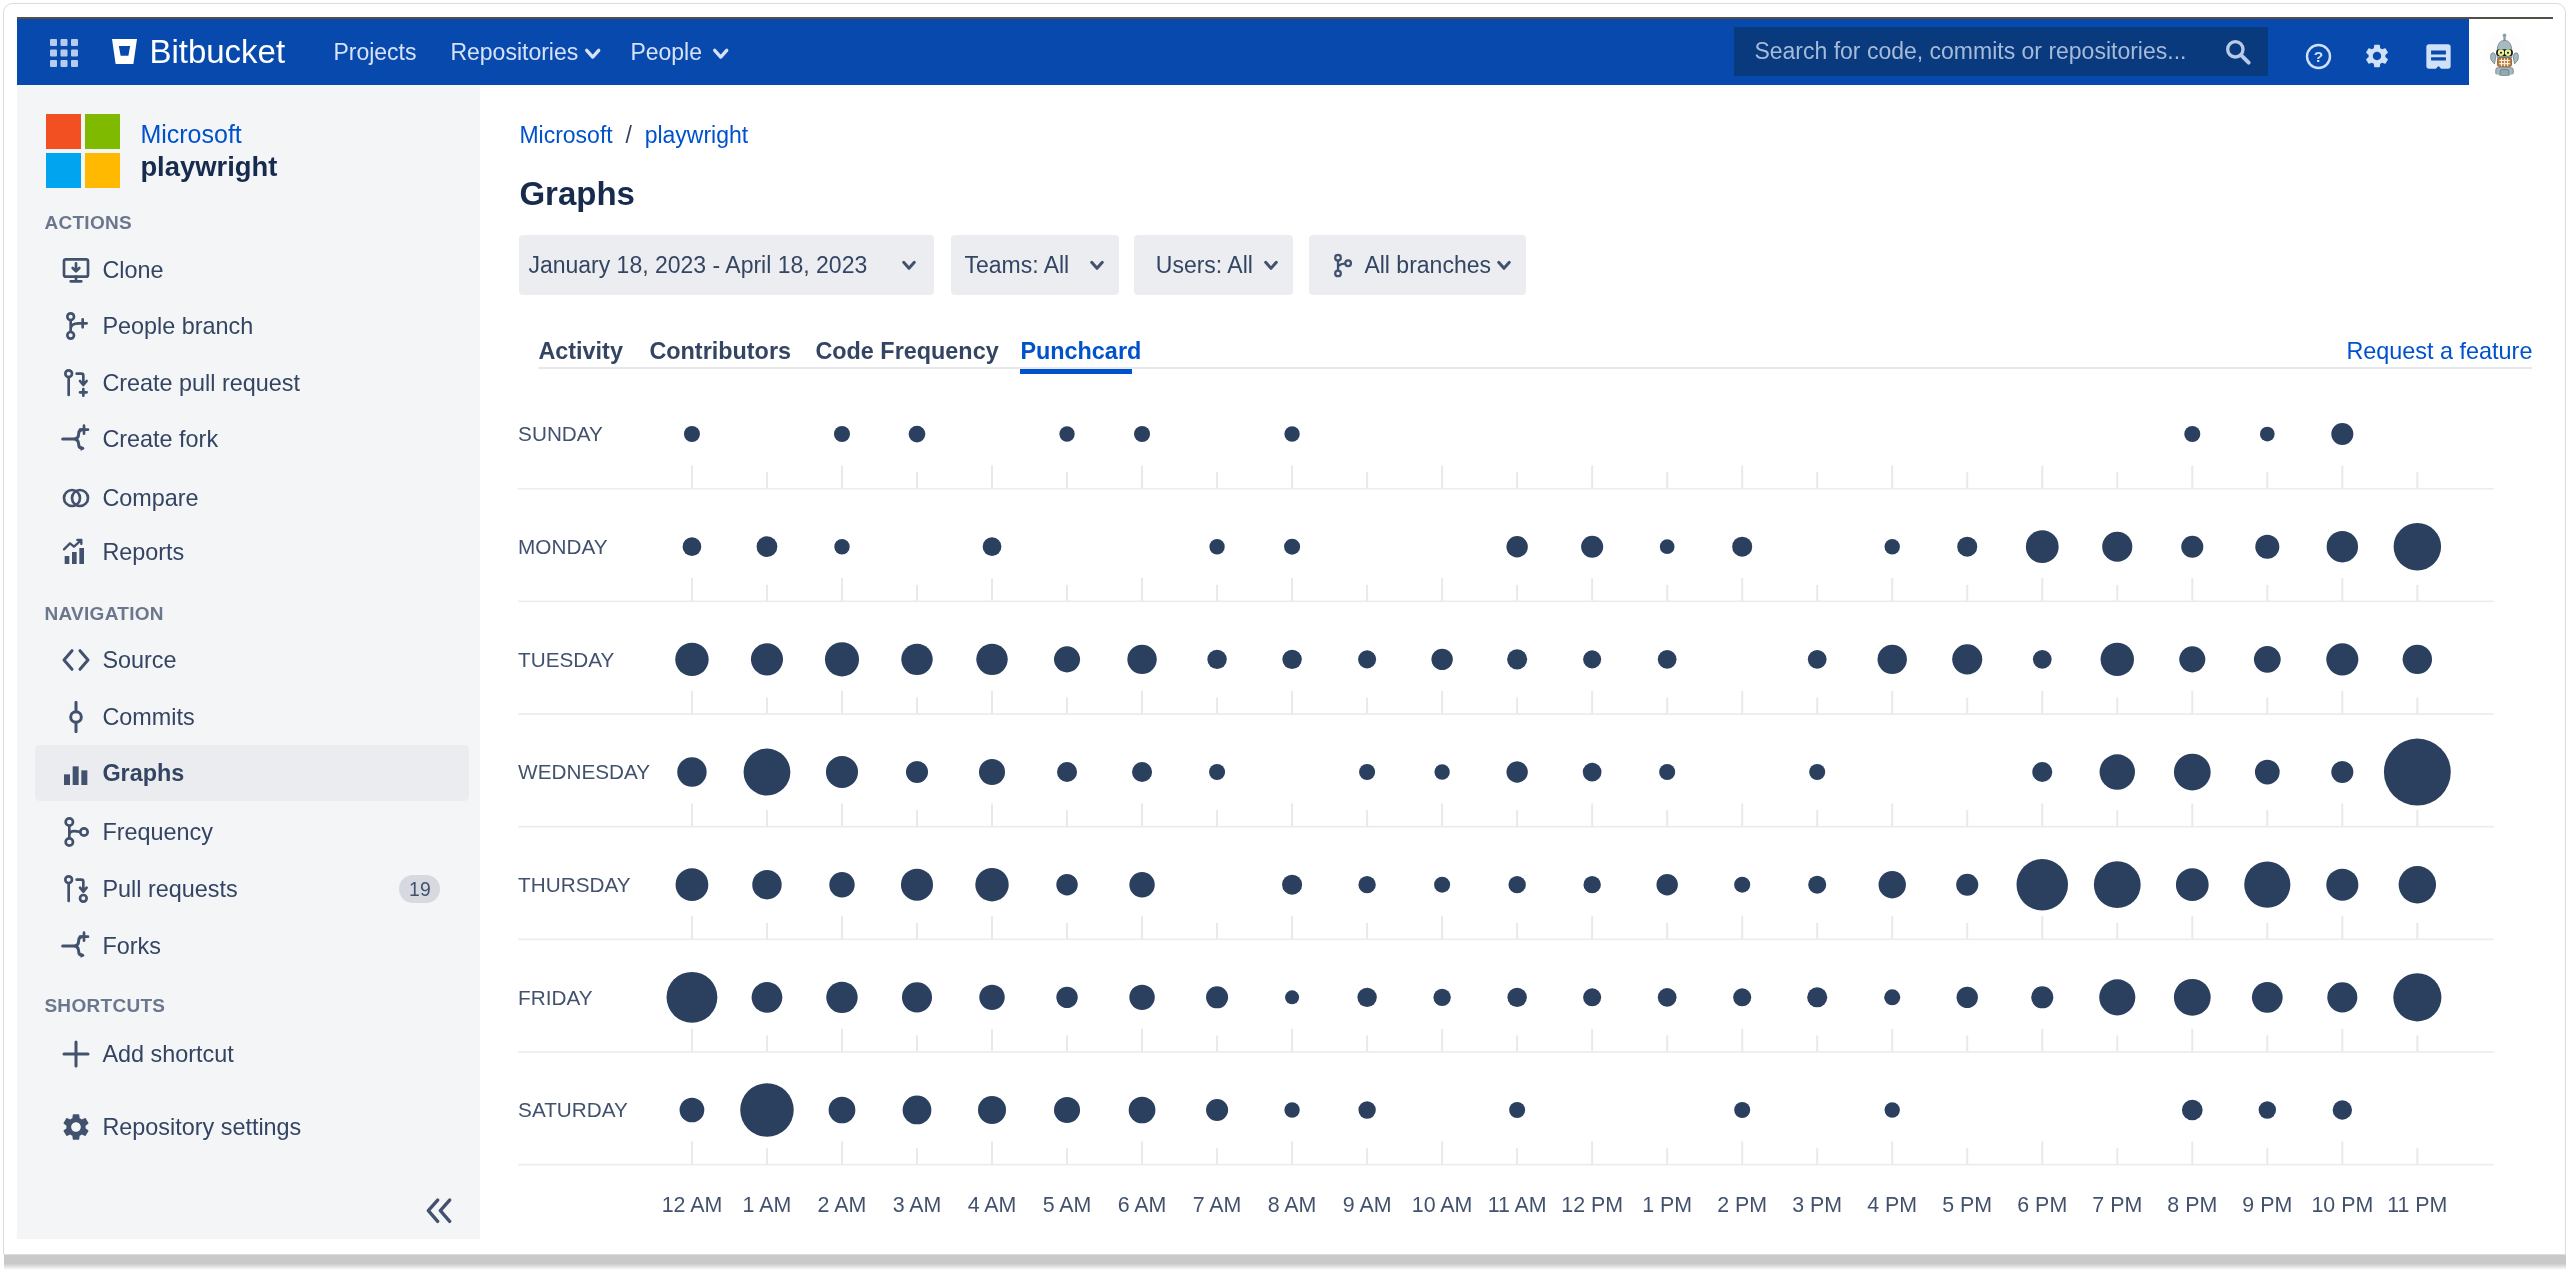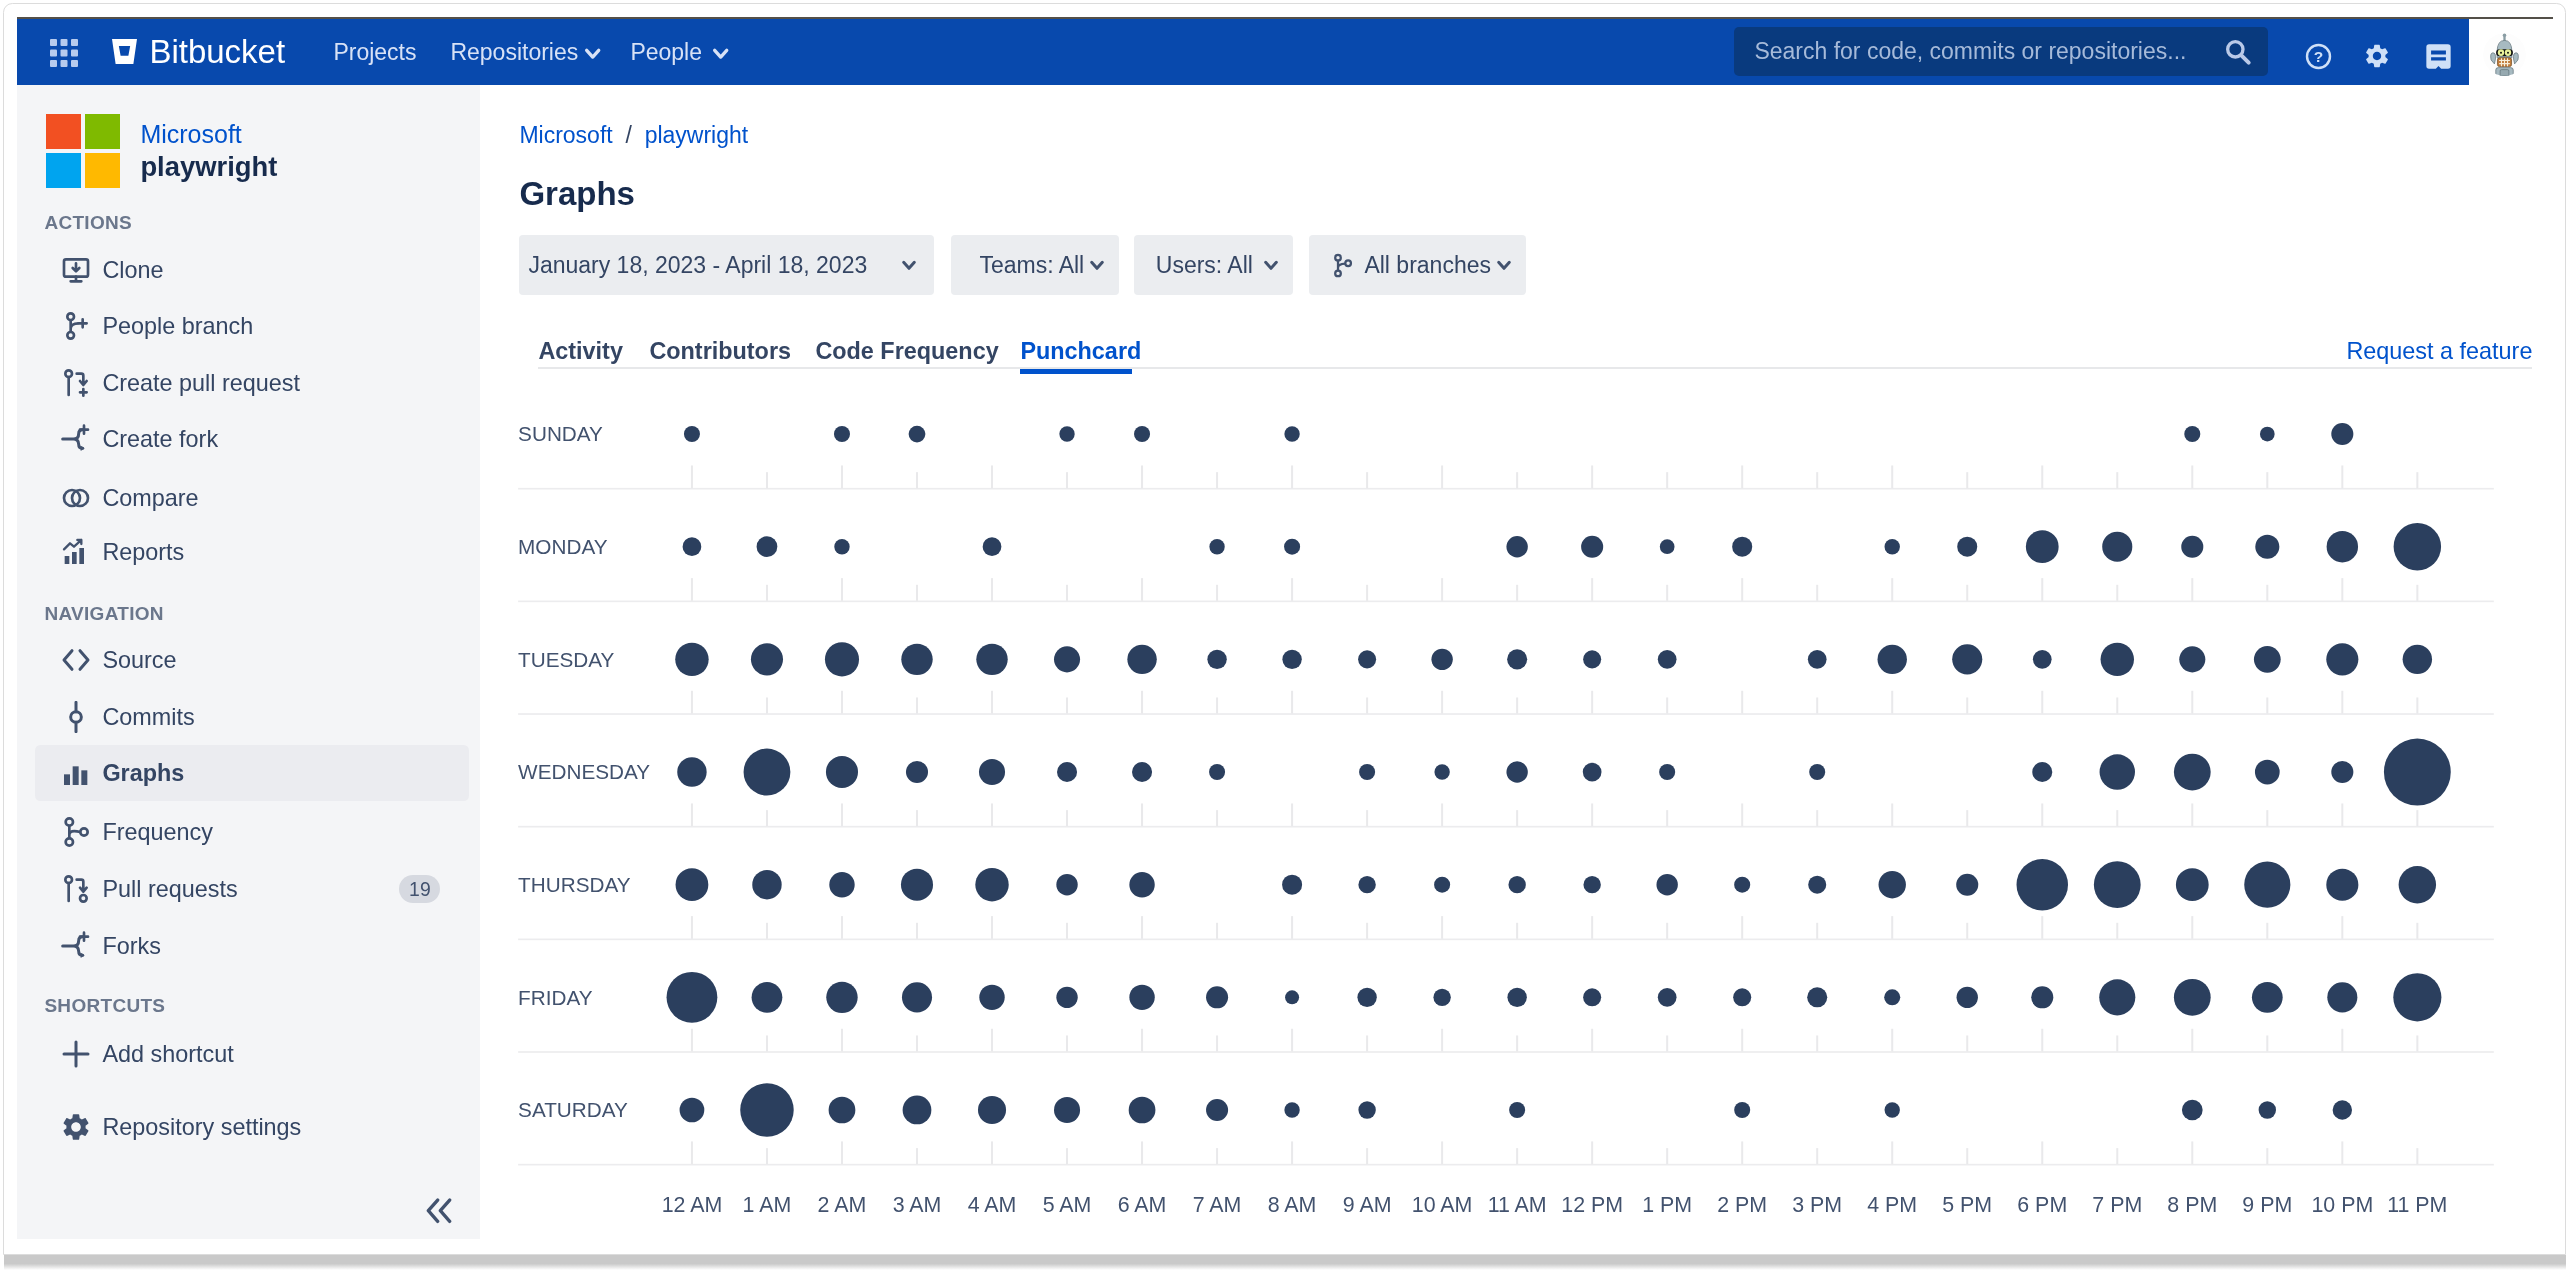--- a/index.html
+++ b/index.html
@@ -5,21 +5,21 @@
 html,body { width:2576px; height:1272px; overflow:hidden; background:#fff; font-family:"Liberation Sans", sans-serif; }
 .card { position:absolute; left:3.3px; top:3.3px; width:2563px; height:1252px; background:#fff;
   border:0.7px solid #dcdcdc; border-radius:9.4px 9.4px 0 0; }
 .shadow { position:absolute; left:4px; top:1255px; width:2562px; height:14.7px;
   background:linear-gradient(to bottom, #c9c9c9 0%, #c9c9c9 58%, rgba(230,230,230,0) 100%); }
 .vp { position:absolute; left:17.4px; top:17.4px; width:2536px; height:1222px; overflow:hidden; }
 .topline { position:absolute; left:0; top:0; width:2536px; height:2px; background:#545049; }
 .nav { position:absolute; left:0; top:2px; width:2452px; height:66px; background:#0849ad; }
 .nav .item { position:absolute; top:0; height:66px; line-height:66px; color:#d8e2f6; font-size:23px; }
 .bbword { position:absolute; left:132px; top:0; height:66px; line-height:65px; color:#fff; font-size:33px; font-weight:500; letter-spacing:0.8px; letter-spacing:0px; }
-.search { position:absolute; left:1717px; top:8px; width:534px; height:49px; background:#093a7e; border-radius:5px; }
+.search { position:absolute; left:1717px; top:8px; width:534px; height:49px; background:#093a7e; border-radius:0; }
 .search .ph { position:absolute; left:20px; top:0; height:49px; line-height:49px; color:#a6bad9; font-size:23px; }
 .side { position:absolute; left:0; top:68px; width:463px; height:1154px; background:#f4f5f7; }
 .main { position:absolute; left:463px; top:68px; width:2072px; height:1154px; background:#fff; }
 .mslogo { position:absolute; left:29px; top:29px; width:75px; height:75px; }
 .mslogo div { position:absolute; width:35px; height:35px; }
 .ms1 { left:0; top:0; background:#f25022; } .ms2 { left:39px; top:0; background:#7fba00; }
 .ms3 { left:0; top:39px; background:#00a4ef; } .ms4 { left:39px; top:39px; background:#ffb900; }
 .msname { position:absolute; left:123px; top:35px; font-size:25px; color:#0052cc; }
 .repname { position:absolute; left:123px; top:66px; font-size:27.4px; font-weight:bold; color:#172b4d; }
 .sechead { position:absolute; left:27px; font-size:19px; font-weight:bold; color:#6b778c; letter-spacing:0.3px; }
@@ -239,21 +239,21 @@
     <svg style="position:absolute;left:408px;top:1113px" width="28" height="25.4" viewBox="0 0 42 38">
         <path d="M19 3 L5 19 L19 35 M37 3 L23 19 L37 35" fill="none" stroke="#42526e" stroke-width="5" stroke-linecap="round" stroke-linejoin="round"></path>
       </svg>
   </div>
   <div class="main">
     <div class="crumb"><a>Microsoft</a> &nbsp;/&nbsp; <a>playwright</a></div>
     <div class="h1">Graphs</div>
     <div class="fbtn" style="left:39px; width:415px; padding-left:9px">January 18, 2023 - April 18, 2023<svg style="position:absolute;top:22px;right:17.4px" width="16" height="16" viewBox="0 0 24 24">
           <path d="M4 8 L12 17 L20 8" fill="none" stroke="#42526e" stroke-width="4.5" stroke-linecap="round" stroke-linejoin="round"></path>
         </svg></div>
-<div class="fbtn" style="left:471px; width:168px; padding-left:28px">Teams: All<svg style="position:absolute;top:22px;right:14.7px" width="16" height="16" viewBox="0 0 24 24">
+<div class="fbtn" style="left:471px; width:168px; padding-left:13px">Teams: All<svg style="position:absolute;top:22px;right:14.7px" width="16" height="16" viewBox="0 0 24 24">
           <path d="M4 8 L12 17 L20 8" fill="none" stroke="#42526e" stroke-width="4.5" stroke-linecap="round" stroke-linejoin="round"></path>
         </svg></div>
 <div class="fbtn" style="left:654px; width:159px; padding-left:21.4px">Users: All<svg style="position:absolute;top:22px;right:14.7px" width="16" height="16" viewBox="0 0 24 24">
           <path d="M4 8 L12 17 L20 8" fill="none" stroke="#42526e" stroke-width="4.5" stroke-linecap="round" stroke-linejoin="round"></path>
         </svg></div>
 <div class="fbtn" style="left:829px; width:217px; padding-left:55px"><svg style="position:absolute;left:20px;top:16.7px" width="27" height="27" viewBox="0 0 48 48">
           <circle cx="16" cy="10" r="5" fill="none" stroke="#42526e" stroke-width="4"></circle>
           <circle cx="16" cy="38" r="5" fill="none" stroke="#42526e" stroke-width="4"></circle>
           <circle cx="34" cy="20" r="5" fill="none" stroke="#42526e" stroke-width="4"></circle>
           <path d="M16 15 V33 M16 28 Q16 21 29 20.5" fill="none" stroke="#42526e" stroke-width="4"></path>

